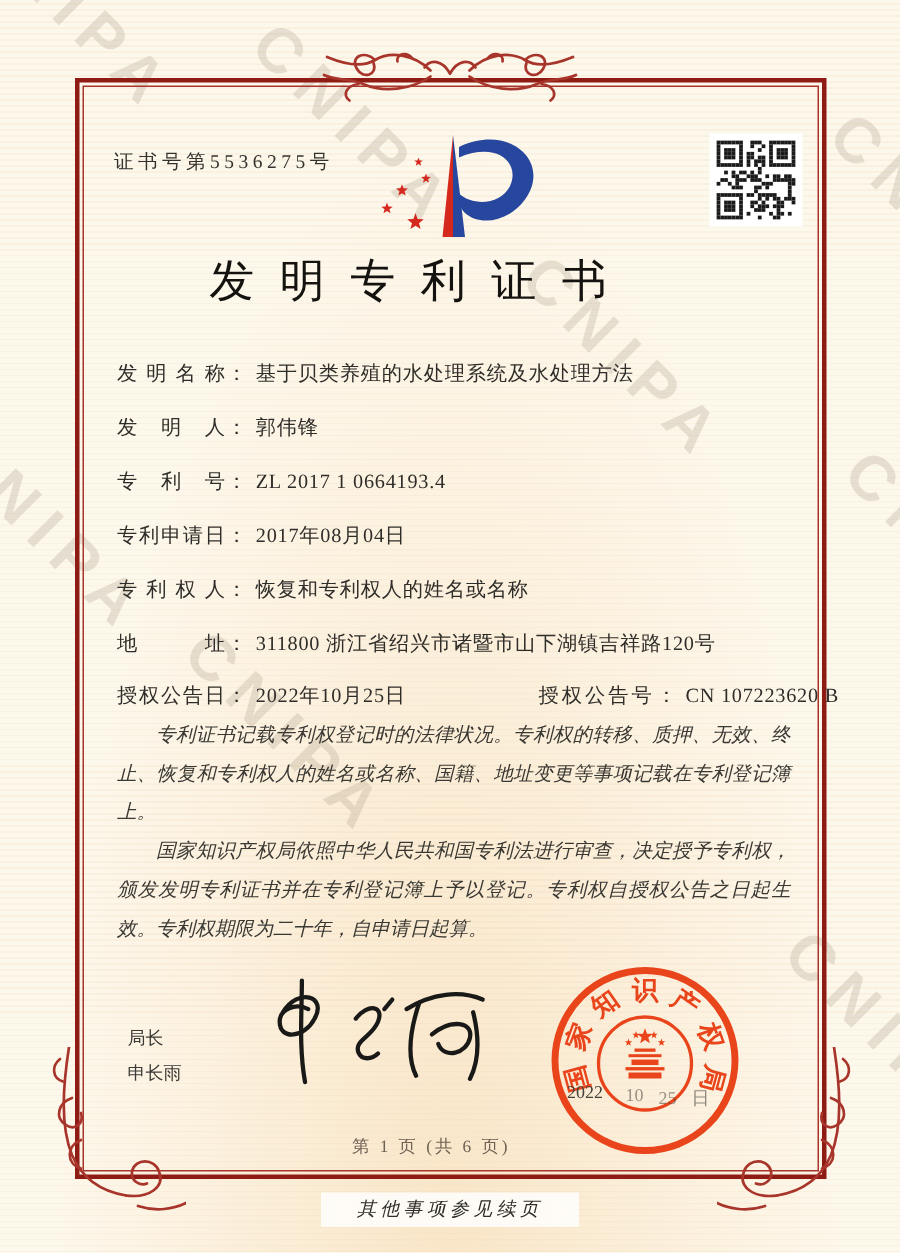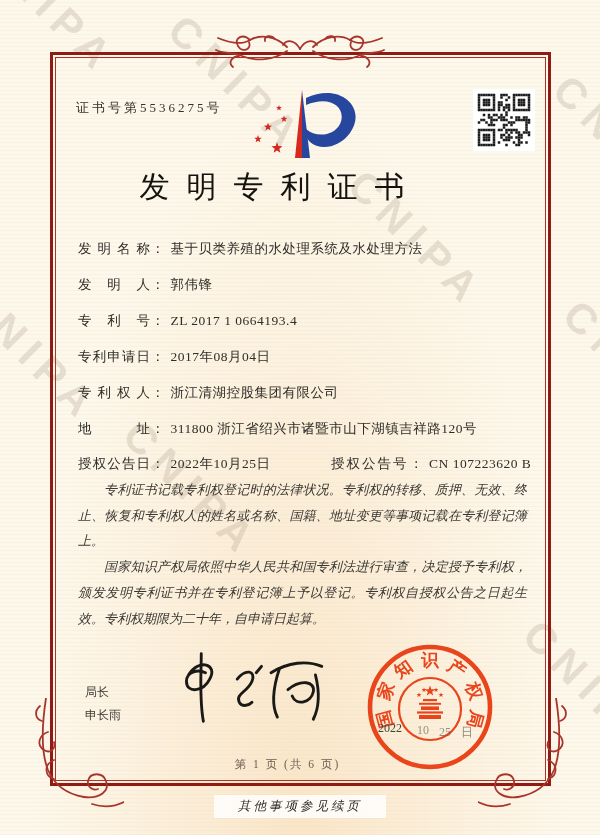--- a/index.html
+++ b/index.html
@@ -18,21 +18,21 @@
       border:3px solid #8e1b14;}
   #frame .inner{position:absolute;left:2px;top:2px;right:2px;bottom:2px;border:1px solid #a8352b;}
   #certno{position:absolute;left:76px;top:99px;font-size:13px;letter-spacing:3px;color:#35322e;}
   #title{position:absolute;left:0;top:167px;width:544px;text-align:center;
       font-size:30px;letter-spacing:17px;text-indent:17px;color:#15130f;font-weight:500;}
   .row{position:absolute;left:78px;width:450px;font-size:13.5px;color:#2f2d29;white-space:nowrap;}
   .jchars{display:inline-flex;justify-content:space-between;width:72px;vertical-align:bottom;}
   .jchars span{display:block;}
   .colon{margin-left:1px;}
   .fvalue{margin-left:6px;letter-spacing:0.5px;}
-  .pair2{position:absolute;left:253px;top:0;}
+  .pair2{position:absolute;left:281px;top:0;}
   .pair2 .plabel{letter-spacing:2px;}
   #paras{position:absolute;left:78px;top:477px;width:449px;font-size:13px;
       line-height:1.98;color:#3a3833;text-align:justify;font-style:italic;}
   #paras p{margin:0;text-indent:2em;}
   #signer{position:absolute;left:85px;top:681px;font-family:"Liberation Sans",sans-serif;
       font-weight:normal;font-size:12px;color:#3c3a36;line-height:1.9;}
   #pageinfo{position:absolute;left:180px;top:757px;width:215px;text-align:center;
       font-size:11.5px;color:#6e6054;letter-spacing:2px;}
   #footnote{position:absolute;left:0;top:795px;width:600px;text-align:center;}
   #footnote span{display:inline-block;background:rgba(255,255,255,0.82);padding:3px 24px;
@@ -350,21 +350,21 @@
         <span>请</span>
         <span>日</span>
       </span><span class="colon">：</span><span class="fvalue">2017年08月04日</span>
   </div>
   <div class="row" style="top:384px;">
     <span class="jchars">
         <span>专</span>
         <span>利</span>
         <span>权</span>
         <span>人</span>
-      </span><span class="colon">：</span><span class="fvalue">浙江清湖控股集团有限公司</span>
+      </span><span class="colon">：</span><span class="fvalue">恢复和专利权人的姓名或名称</span>
   </div>
   <div class="row" style="top:420px;">
     <span class="jchars">
         <span>地</span>
         <span>址</span>
       </span><span class="colon">：</span><span class="fvalue">311800 浙江省绍兴市诸暨市山下湖镇吉祥路120号</span>
   </div>
   <div class="row" style="top:455px;">
     <span class="jchars">
         <span>授</span>

